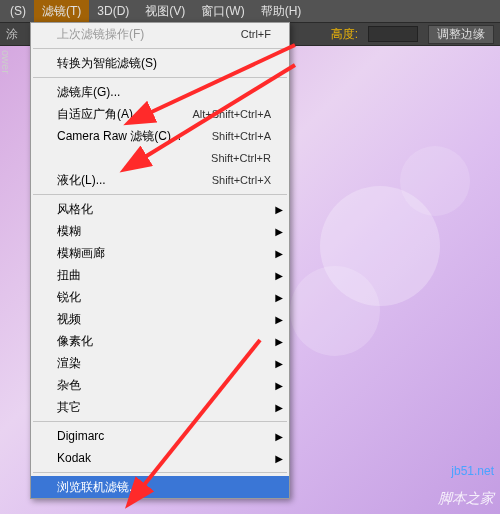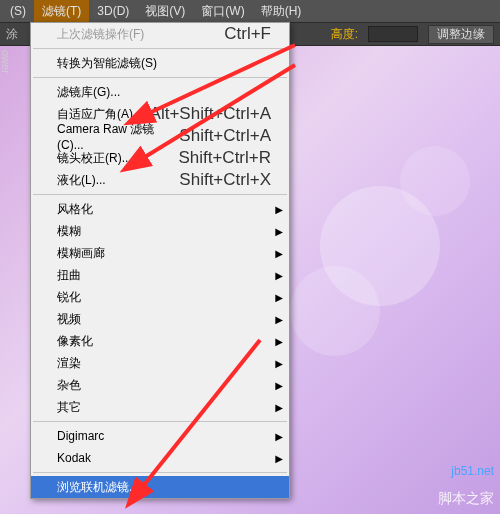--- a/index.html
+++ b/index.html
@@ -12,25 +12,25 @@
 .tool-label{color:#eab308}
 .tool-input{width:50px;height:16px;background:#333;border:1px solid #222;color:#ccc;padding:0 3px}
 .tool-btn{background:#5a5a5a;color:#ddd;border:1px solid #333;padding:0 8px;margin-left:auto;margin-right:6px}
 .panel-strip{position:absolute;left:0;top:46px;width:30px;color:#ccc;writing-mode:vertical-lr;font-size:11px;padding-top:4px}
 .canvas-area{position:absolute;left:0;top:46px;right:0;bottom:0;background:linear-gradient(135deg,#d5a8e0 0%,#e9d3f1 40%,#ddbff0 60%,#c49de3 100%)}
 .bokeh{position:absolute;border-radius:50%;background:rgba(255,255,255,.25)}
 .menu{position:absolute;left:30px;top:22px;width:260px;background:#f0f0f0;border:1px solid #9a9a9a;box-shadow:2px 2px 6px rgba(0,0,0,.4)}
 .menu-row{display:flex;align-items:center;height:22px;padding:0 18px 0 26px;color:#000;position:relative}
 .menu-row.disabled{color:#9a9a9a}
 .menu-row.highlight{background:#3a76d6;color:#fff}
-.menu-row .shortcut{margin-left:auto;color:#333;font-size:17px}
+.menu-row .shortcut{margin-left:auto;color:#333;font-size:11px}
 .menu-row .sub-arrow{position:absolute;right:6px;font-size:10px}
 .menu-sep{height:1px;background:#c5c5c5;margin:3px 2px}
 .arrow{position:absolute;pointer-events:none}
-.watermark{position:absolute;right:6px;bottom:6px;color:rgba(255,255,255,.85);font-size:14px;}
+.watermark{position:absolute;right:6px;bottom:6px;color:rgba(255,255,255,.85);font-size:14px;font-style:italic}
 .site{position:absolute;right:6px;bottom:36px;color:#4aa3ff;font-size:12px}
 </style>
 </head>
 <body>
 
 <div class="menubar">
   <div class="menubar-item">(S)</div>
   <div class="menubar-item active">滤镜(T)</div>
   <div class="menubar-item">3D(D)</div>
   <div class="menubar-item">视图(V)</div>
@@ -69,21 +69,20 @@
   </div>
   <div class="menu-row">
     <span>自适应广角(A)...</span>
     <span class="shortcut">Alt+Shift+Ctrl+A</span>
   </div>
   <div class="menu-row">
     <span>Camera Raw 滤镜(C)...</span>
     <span class="shortcut">Shift+Ctrl+A</span>
   </div>
   <div class="menu-row">
-    <span>镜头校正(R)...</span>
     <span class="shortcut">Shift+Ctrl+R</span>
   </div>
   <div class="menu-row">
     <span>液化(L)...</span>
     <span class="shortcut">Shift+Ctrl+X</span>
   </div>
   <div class="menu-sep"></div>
   <div class="menu-row">
       <span>风格化</span>
       <span class="sub-arrow">▶</span>

